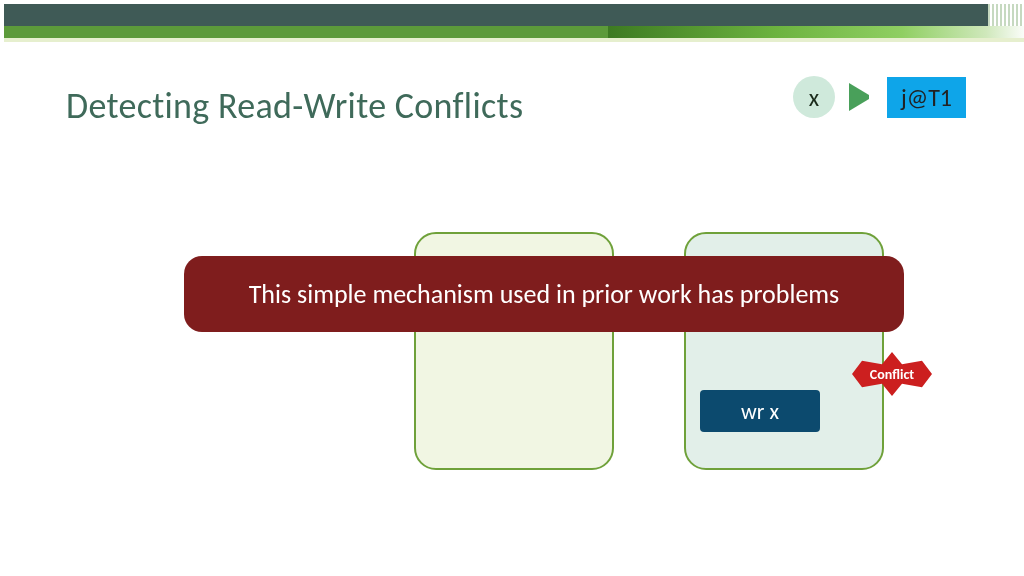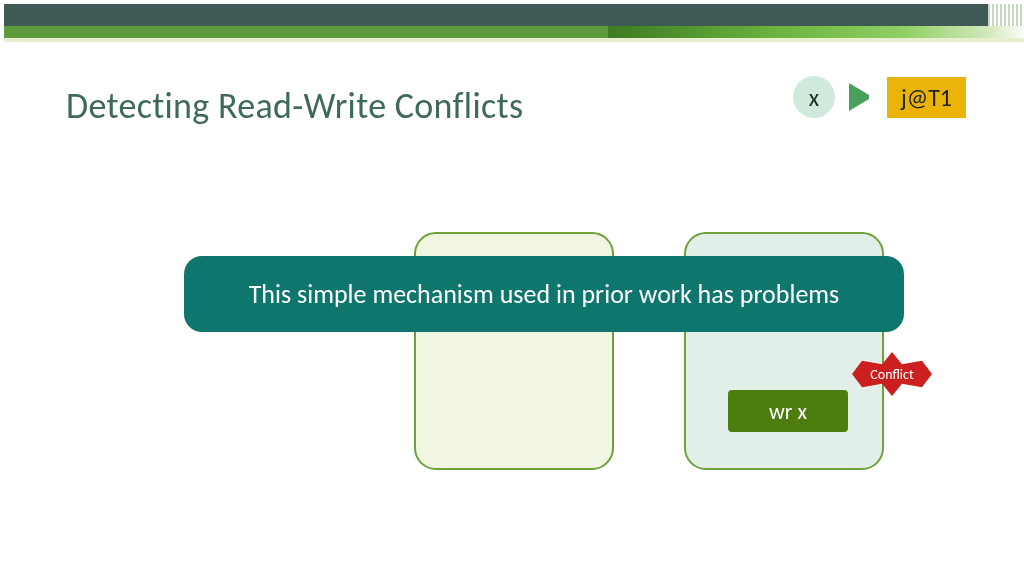--- a/index.html
+++ b/index.html
@@ -13,38 +13,38 @@
     background: linear-gradient(90deg, #3d7a22 0%, #6cb33f 40%, #8fcf62 70%, #cfe8bb 90%, #fff 100%); }
   .bar-thin { position: absolute; top: 34px; left: 0; width: 100%; height: 4px; background: #e6efce; }
   .bar-top-right { position: absolute; top: 0; right: 0; width: 40px; height: 22px;
     background: repeating-linear-gradient(90deg, #c6d9c0 0 2px, #fff 2px 4px); }
 
   .title { position: absolute; left: 60px; top: 78px; font-size: 36px; color: #3f6a5a; font-weight: 400; letter-spacing: .3px; }
 
   .legend { position: absolute; right: 60px; top: 72px; height: 42px; display: flex; align-items: center; gap: 14px; }
   .legend-circle { width: 42px; height: 42px; border-radius: 50%; background: #cfe9db; display:flex; align-items:center; justify-content:center; font-size: 24px; color:#1a2a1a; }
   .legend-tri { width: 0; height: 0; border-top: 12px solid transparent; border-bottom: 12px solid transparent; border-left: 20px solid #49a05a; }
-  .legend-label { background: #eab308; padding: 6px 14px; font-size: 24px; color: #222; text-align: right; }
+  .legend-label { background: #0ea5e9; padding: 6px 14px; font-size: 24px; color: #222; text-align: right; }
 
   .col-hdr { position: absolute; top: 192px; font-size: 22px; font-weight: 700; color: #111; }
   .hdr-t1 { left: 440px; }
   .hdr-t2 { left: 705px; }
 
   .thread-box { position: absolute; width: 200px; height: 238px; border: 2px solid #6fa13a; border-radius: 22px; top: 228px; }
   .box-t1 { left: 410px; background: #f1f6e3; }
   .box-t2 { left: 680px; background: #e2efe9; }
 
-  .callout { position: absolute; left: 180px; top: 252px; width: 720px; background: #0f766e; color: #fff; font-size: 26px; padding: 22px 26px; border-radius: 18px; text-align: center; }
+  .callout { position: absolute; left: 180px; top: 252px; width: 720px; background: #7f1d1d; color: #fff; font-size: 26px; padding: 22px 26px; border-radius: 18px; text-align: center; }
 
-  .wr-box { position: absolute; left: 724px; top: 386px; width: 120px; height: 42px; background: #4d7c0f; color: #fff; font-size: 22px; display:flex; align-items:center; justify-content:center; border-radius: 4px; }
+  .wr-box { position: absolute; left: 696px; top: 386px; width: 120px; height: 42px; background: #0c4a6e; color: #fff; font-size: 22px; display:flex; align-items:center; justify-content:center; border-radius: 4px; }
 
   .conflict-star { position: absolute; left: 838px; top: 348px; width: 100px; height: 44px; }
   .conflict-star .shape { position:absolute; inset:0; background:#cc1f1f; clip-path: polygon(10% 50%, 20% 20%, 40% 28%, 50% 0%, 60% 28%, 80% 20%, 90% 50%, 80% 80%, 60% 72%, 50% 100%, 40% 72%, 20% 80%); }
   .conflict-star .border { position:absolute; inset:-2px; background:#1a8a3a; clip-path: polygon(10% 50%, 20% 20%, 40% 28%, 50% 0%, 60% 28%, 80% 20%, 90% 50%, 80% 80%, 60% 72%, 50% 100%, 40% 72%, 20% 80%); z-index:-1;}
-  .conflict-star .lbl { position:absolute; inset:0; display:flex; align-items:center; justify-content:center; color:#fff; font-size:14px; }
+  .conflict-star .lbl { position:absolute; inset:0; display:flex; align-items:center; justify-content:center; color:#fff; font-size:14px;font-weight:bold; }
 </style>
 </head>
 <body>
 
 <div class="slide">
 
   <div class="bar-dark"></div>
   <div class="bar-top-right"></div>
   <div class="bar-green"></div>
   <div class="bar-green-gradient"></div>

